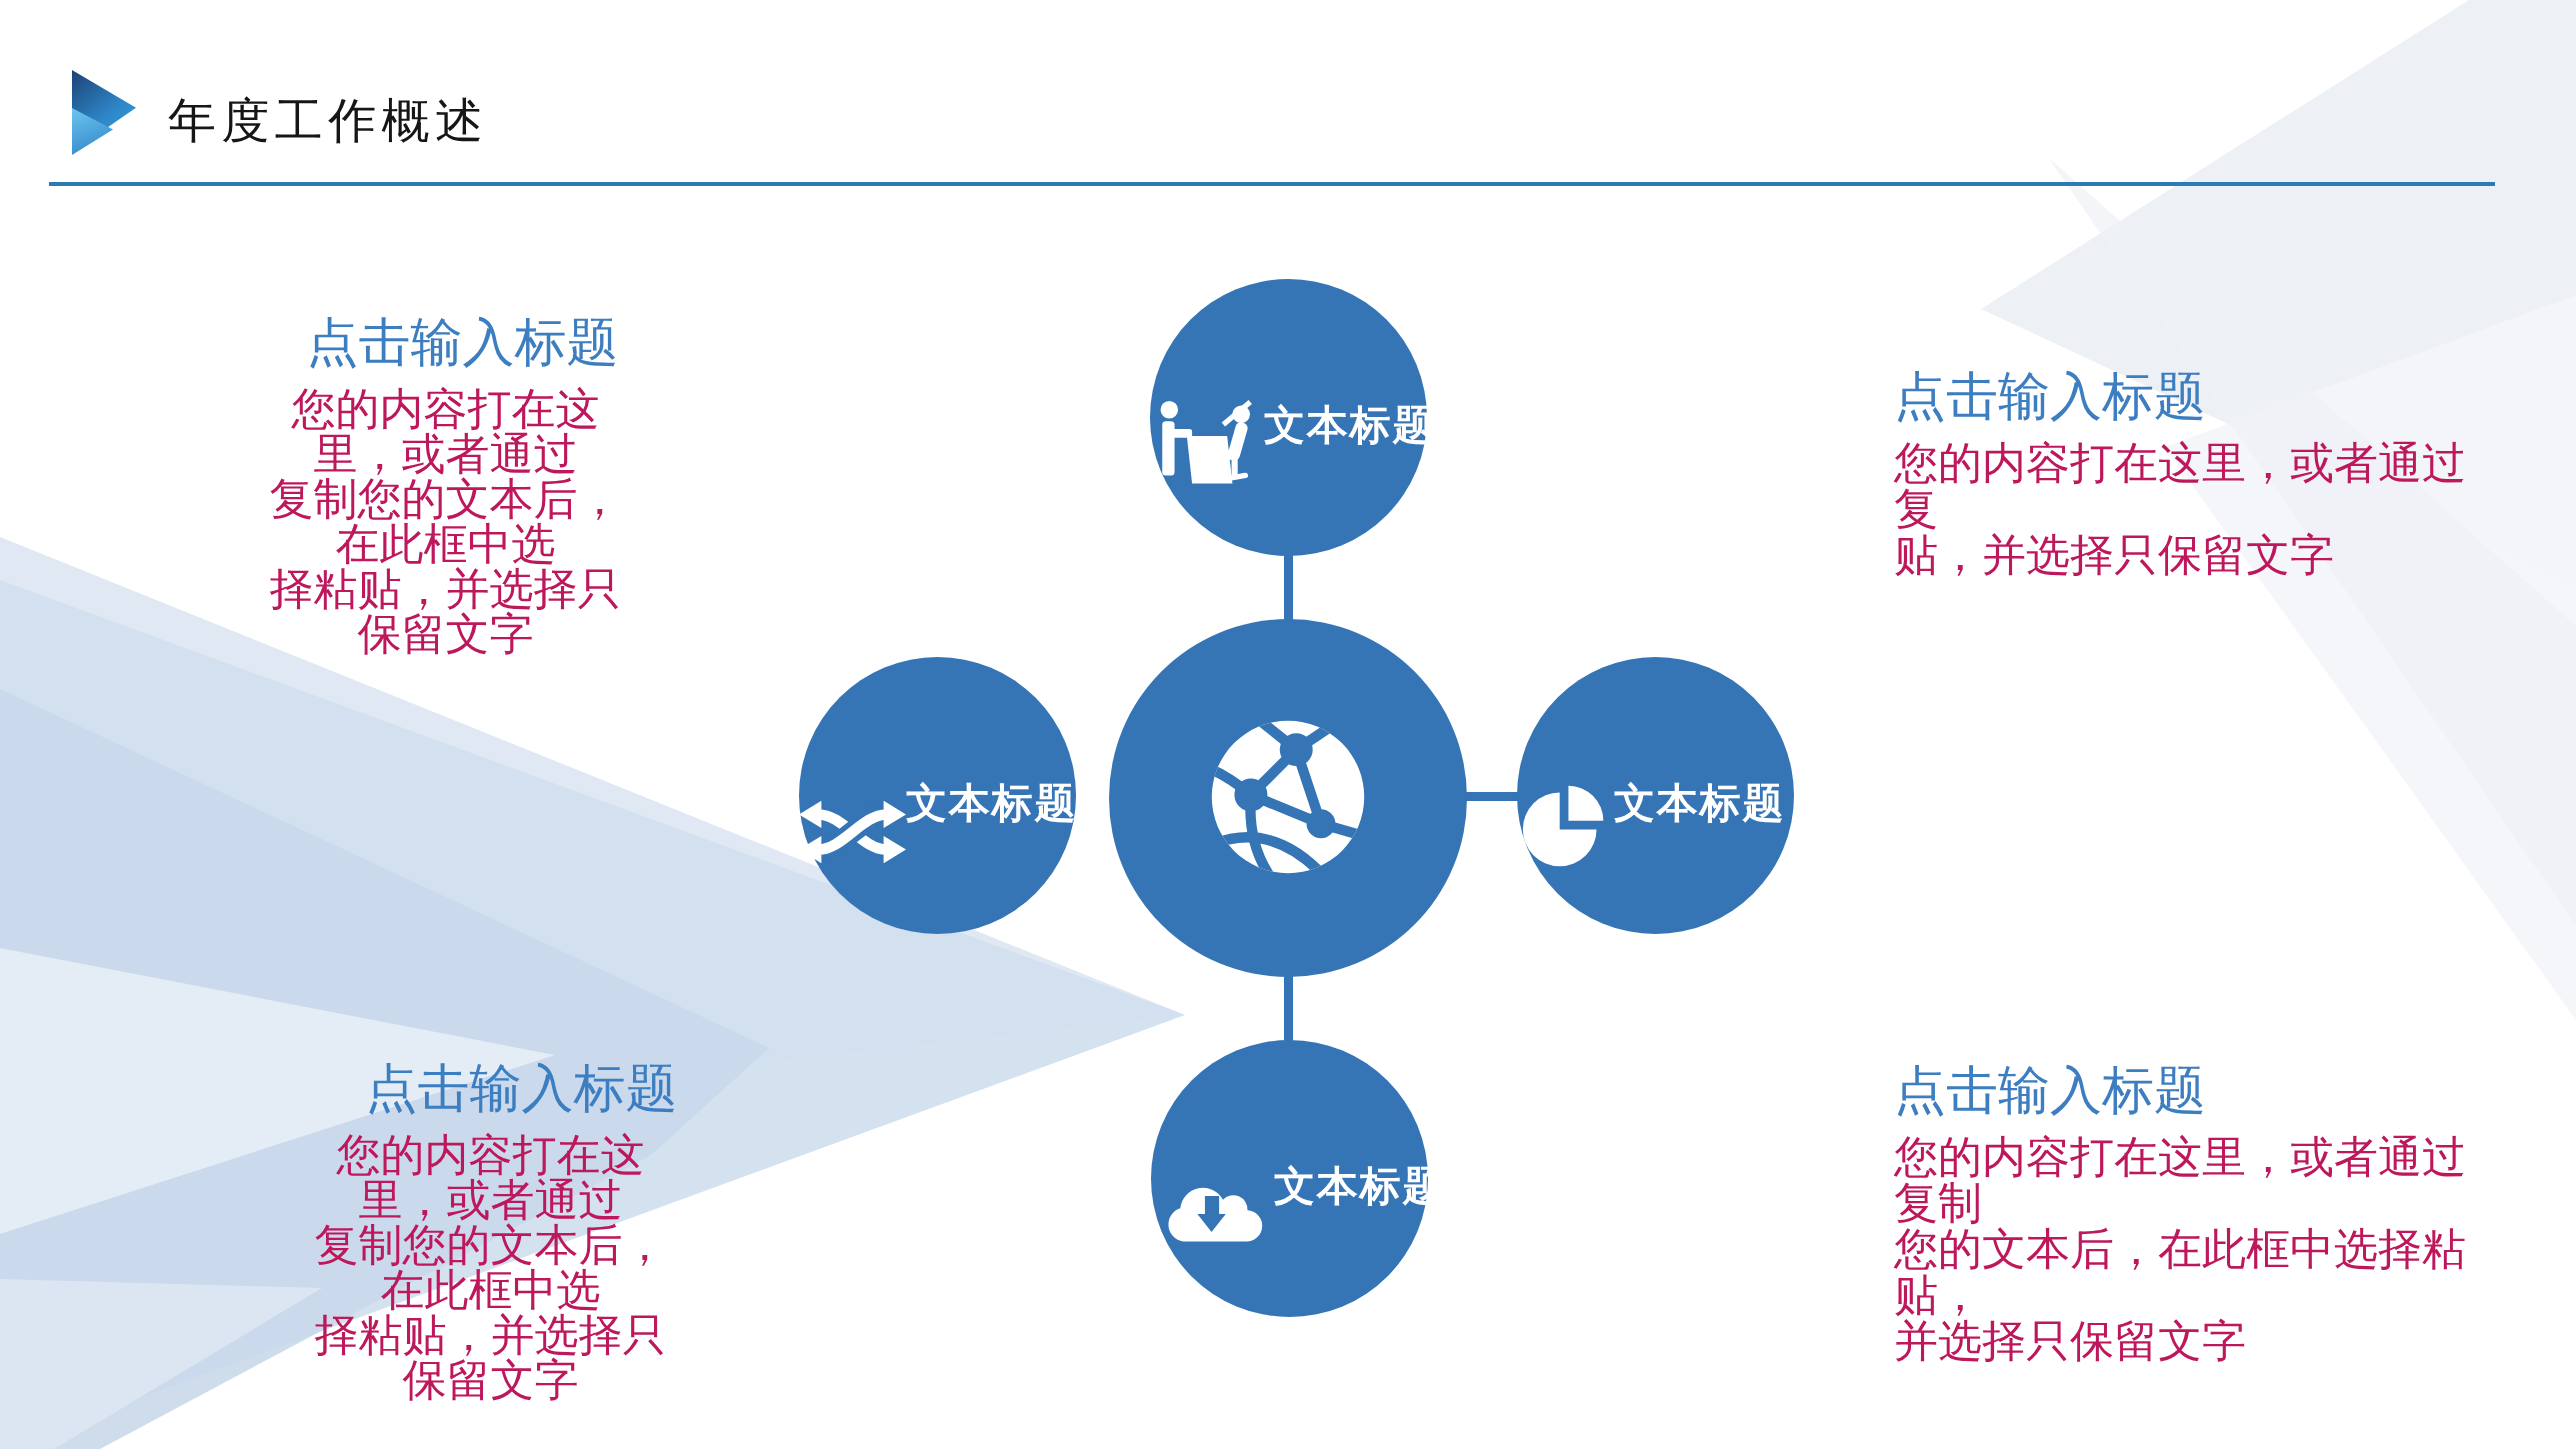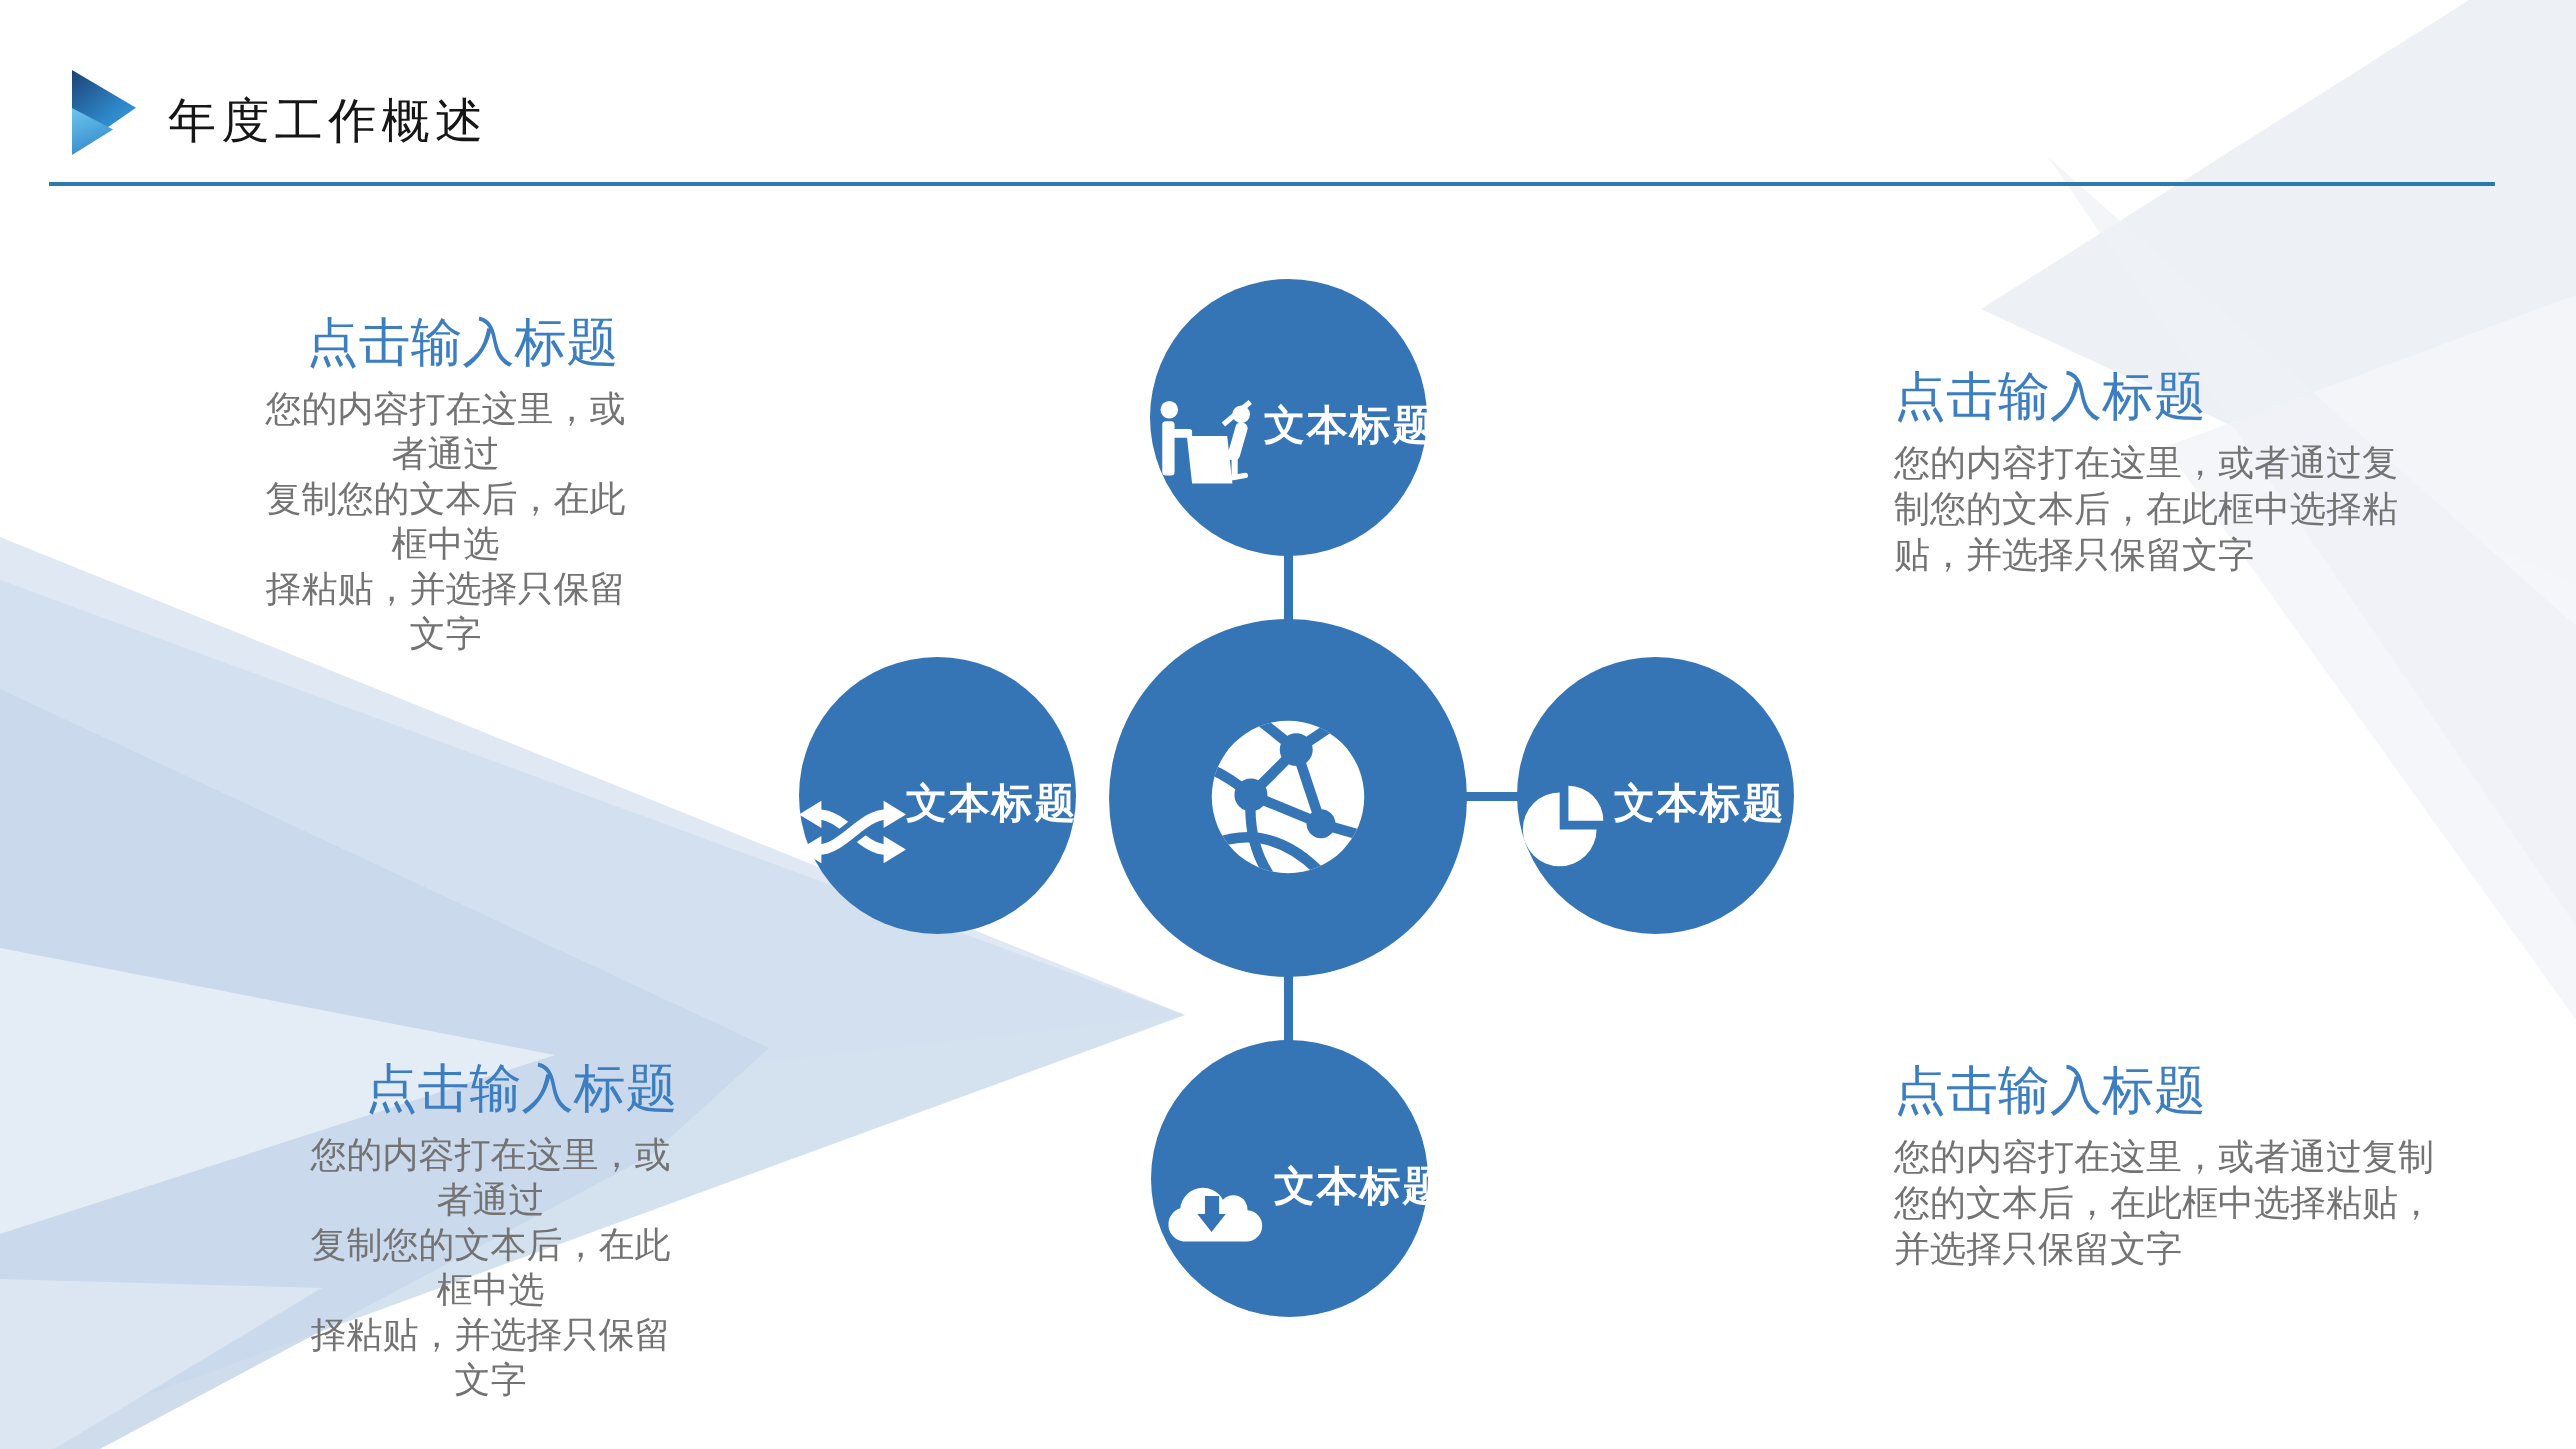--- a/index.html
+++ b/index.html
@@ -69,21 +69,21 @@
   .sat .icon-wrap { height:109px; margin-top:47px; display:flex; align-items:flex-end; justify-content:center; }
   .sat .clabel { margin-top:16px; }
 
   
   .tblock { position:absolute; }
   .tblock .heading {
     font-size:52px; color:#3d7ec1; line-height:1.2; white-space:nowrap;
     position:relative;
   }
   .tblock .body {
-    margin-top:12.5px; font-size:36px; color:#737373; line-height:45px;
+    margin-top:12.5px; font-size:44px; color:#be185d; line-height:45px;
   }
   .tb-center { text-align:center; }
   .tb-left   { text-align:left; }
   .tblock-tl { left:253px;  top:311px;  width:385px; }
   .tblock-tl .heading { left:17px; }
   .tblock-tr { left:1894px; top:365px;  width:572px; }
   .tblock-bl { left:298px;  top:1057px; width:385px; }
   .tblock-bl .heading { left:31px; }
   .tblock-br { left:1894px; top:1059px; width:590px; }
   .tblock-tr .body, .tblock-br .body { line-height:46px; }
@@ -207,21 +207,20 @@
       <div>您的内容打在这里，或者通过</div>
       <div>复制您的文本后，在此框中选</div>
       <div>择粘贴，并选择只保留文字</div>
     </div>
   </div>
 
   <div class="tblock tb-left tblock-tr">
     <div class="heading">点击输入标题</div>
     <div class="body">
       <div>您的内容打在这里，或者通过复</div>
-      <div>制您的文本后，在此框中选择粘</div>
       <div>贴，并选择只保留文字</div>
     </div>
   </div>
 
   <div class="tblock tb-center tblock-bl">
     <div class="heading">点击输入标题</div>
     <div class="body">
       <div>您的内容打在这里，或者通过</div>
       <div>复制您的文本后，在此框中选</div>
       <div>择粘贴，并选择只保留文字</div>

